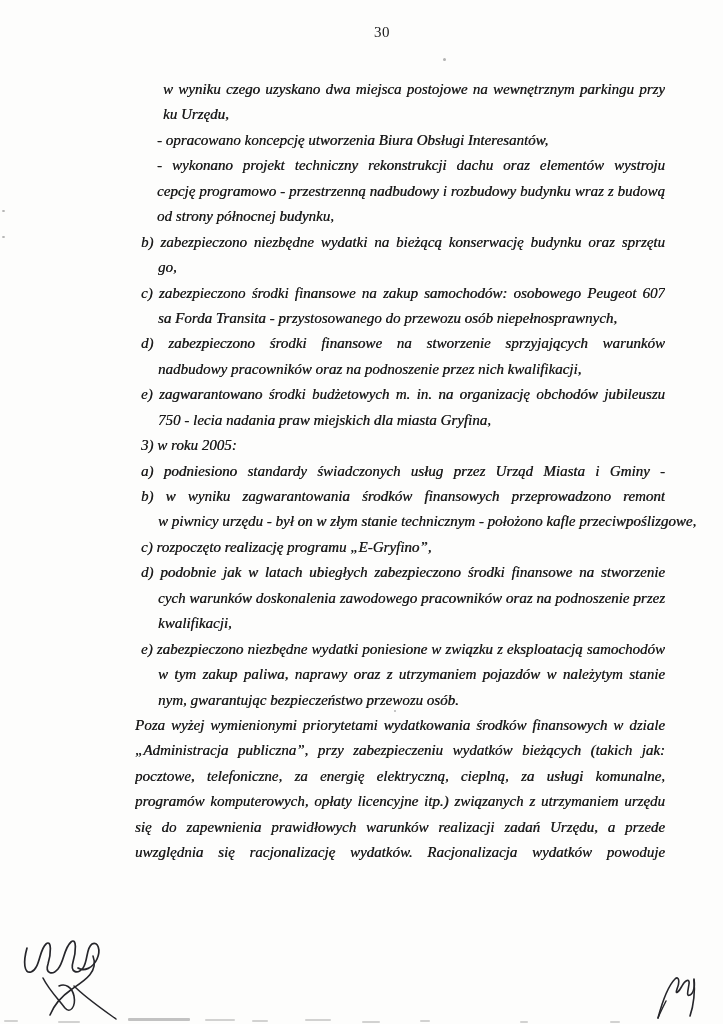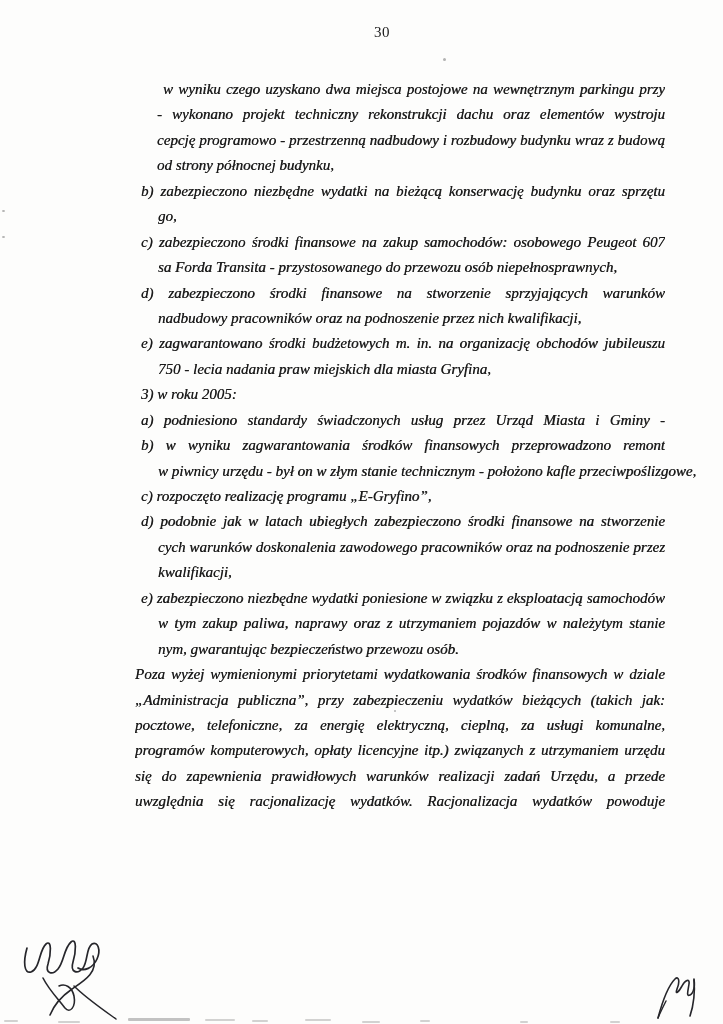--- a/index.html
+++ b/index.html
@@ -74,20 +74,22 @@
 </style>
 </head>
 <body>
 
 <div class="page" style="--ink: #1a1a1a; --paper: #fdfdfc;">
 
   <span class="page-number">30</span>
 
   <div class="doc-body">
       <div class="line lead just">w wyniku czego uzyskano dwa miejsca postojowe na wewnętrznym parkingu przy budyn-</div>
+      <div class="line lead">ku Urzędu,</div>
+      <div class="line sub">- opracowano koncepcję utworzenia Biura Obsługi Interesantów,</div>
       <div class="line sub just">- wykonano projekt techniczny rekonstrukcji dachu oraz elementów wystroju elewacyjnego</div>
       <div class="line sub just">cepcję programowo - przestrzenną nadbudowy i rozbudowy budynku wraz z budową windy</div>
       <div class="line sub">od strony północnej budynku,</div>
       <div class="line item just">b) zabezpieczono niezbędne wydatki na bieżącą konserwację budynku oraz sprzętu biurowe-</div>
       <div class="line cont">go,</div>
       <div class="line item just">c) zabezpieczono środki finansowe na zakup samochodów: osobowego Peugeot 607 oraz bu-</div>
       <div class="line cont">sa Forda Transita - przystosowanego do przewozu osób niepełnosprawnych,</div>
       <div class="line item just">d) zabezpieczono środki finansowe na stworzenie sprzyjających warunków doskonalenia za-</div>
       <div class="line cont">nadbudowy pracowników oraz na podnoszenie przez nich kwalifikacji,</div>
       <div class="line item just">e) zagwarantowano środki budżetowych m. in. na organizację obchodów jubileuszu</div>

